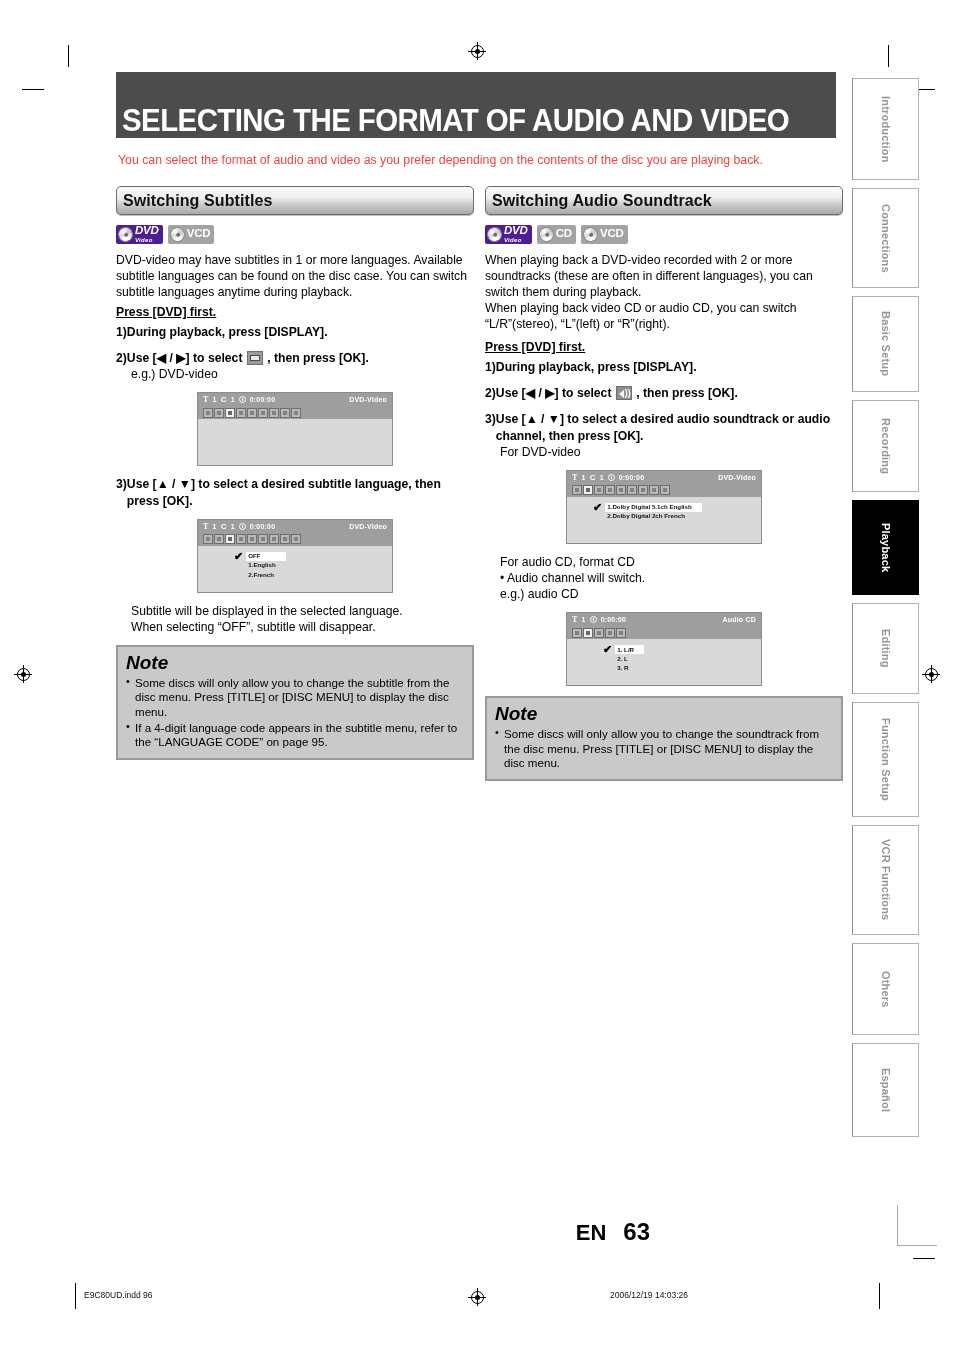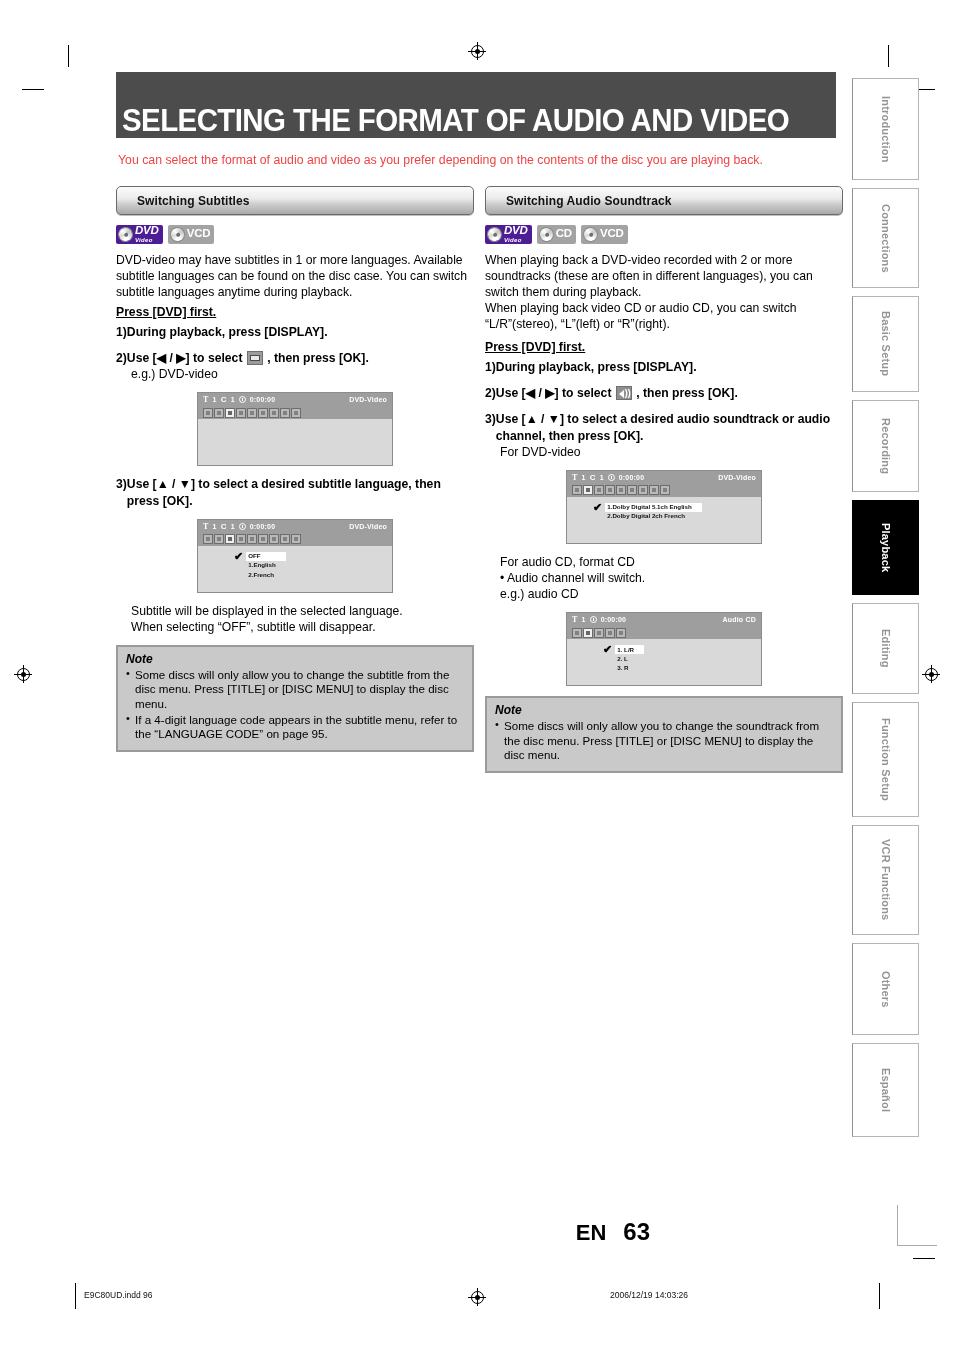--- a/index.html
+++ b/index.html
@@ -64,21 +64,21 @@
   
   .sec-head {
     position:relative; height:29px; width:100%;
     border:1px solid #6a6a6a; border-radius:5px;
     background: linear-gradient(to bottom, #fbfbfb 0%, #ececec 42%, #cfcfcf 62%, #a9a9a9 100%);
     display:flex; align-items:center;
     box-shadow: 0 1px 0 rgba(0,0,0,0.25);
     margin-bottom: 9px;
   }
   .sec-head span {
-    font-size:12px; font-weight:bold; color:#111; margin-left:20px;
+    font-size:16px; font-weight:bold; color:#111; margin-left:6px;
     letter-spacing:0.1px;
   }
 
   
   .badges { display:flex; gap:5px; align-items:center; margin-bottom:8px; height:20px; }
   .badge {
     display:flex; align-items:center; height:19px; padding:0 4px 0 2px;
     border-radius:2px; font-weight:bold; font-size:11px; letter-spacing:-0.2px;
   }
   .badge.dark { background:#4c1d95; color:#fff;font-style:italic; }
@@ -188,21 +188,21 @@
     padding:1.5px 10px 1.5px 2px; background:transparent; white-space:nowrap;
   }
   .osd-list .row.hi { background:#ffffff; }
 
   
   .note {
     border:2px solid #9a9a9a; background:#c9c9c9;
     padding:5px 8px 7px 8px;
   }
   .note h4 {
-    margin:0 0 2px 0; font-size:12px; font-style:italic; font-weight:bold;
+    margin:0 0 2px 0; font-size:19px; font-style:italic; font-weight:bold;
   }
   .note ul { margin:0; padding:0; list-style:none; }
   .note li {
     font-size:11.6px; line-height:1.26; position:relative; padding-left:9px;
     margin-bottom:1px;
   }
   .note li::before {
     content:"\2022"; position:absolute; left:0; top:-1px; font-size:11px;
   }
 

